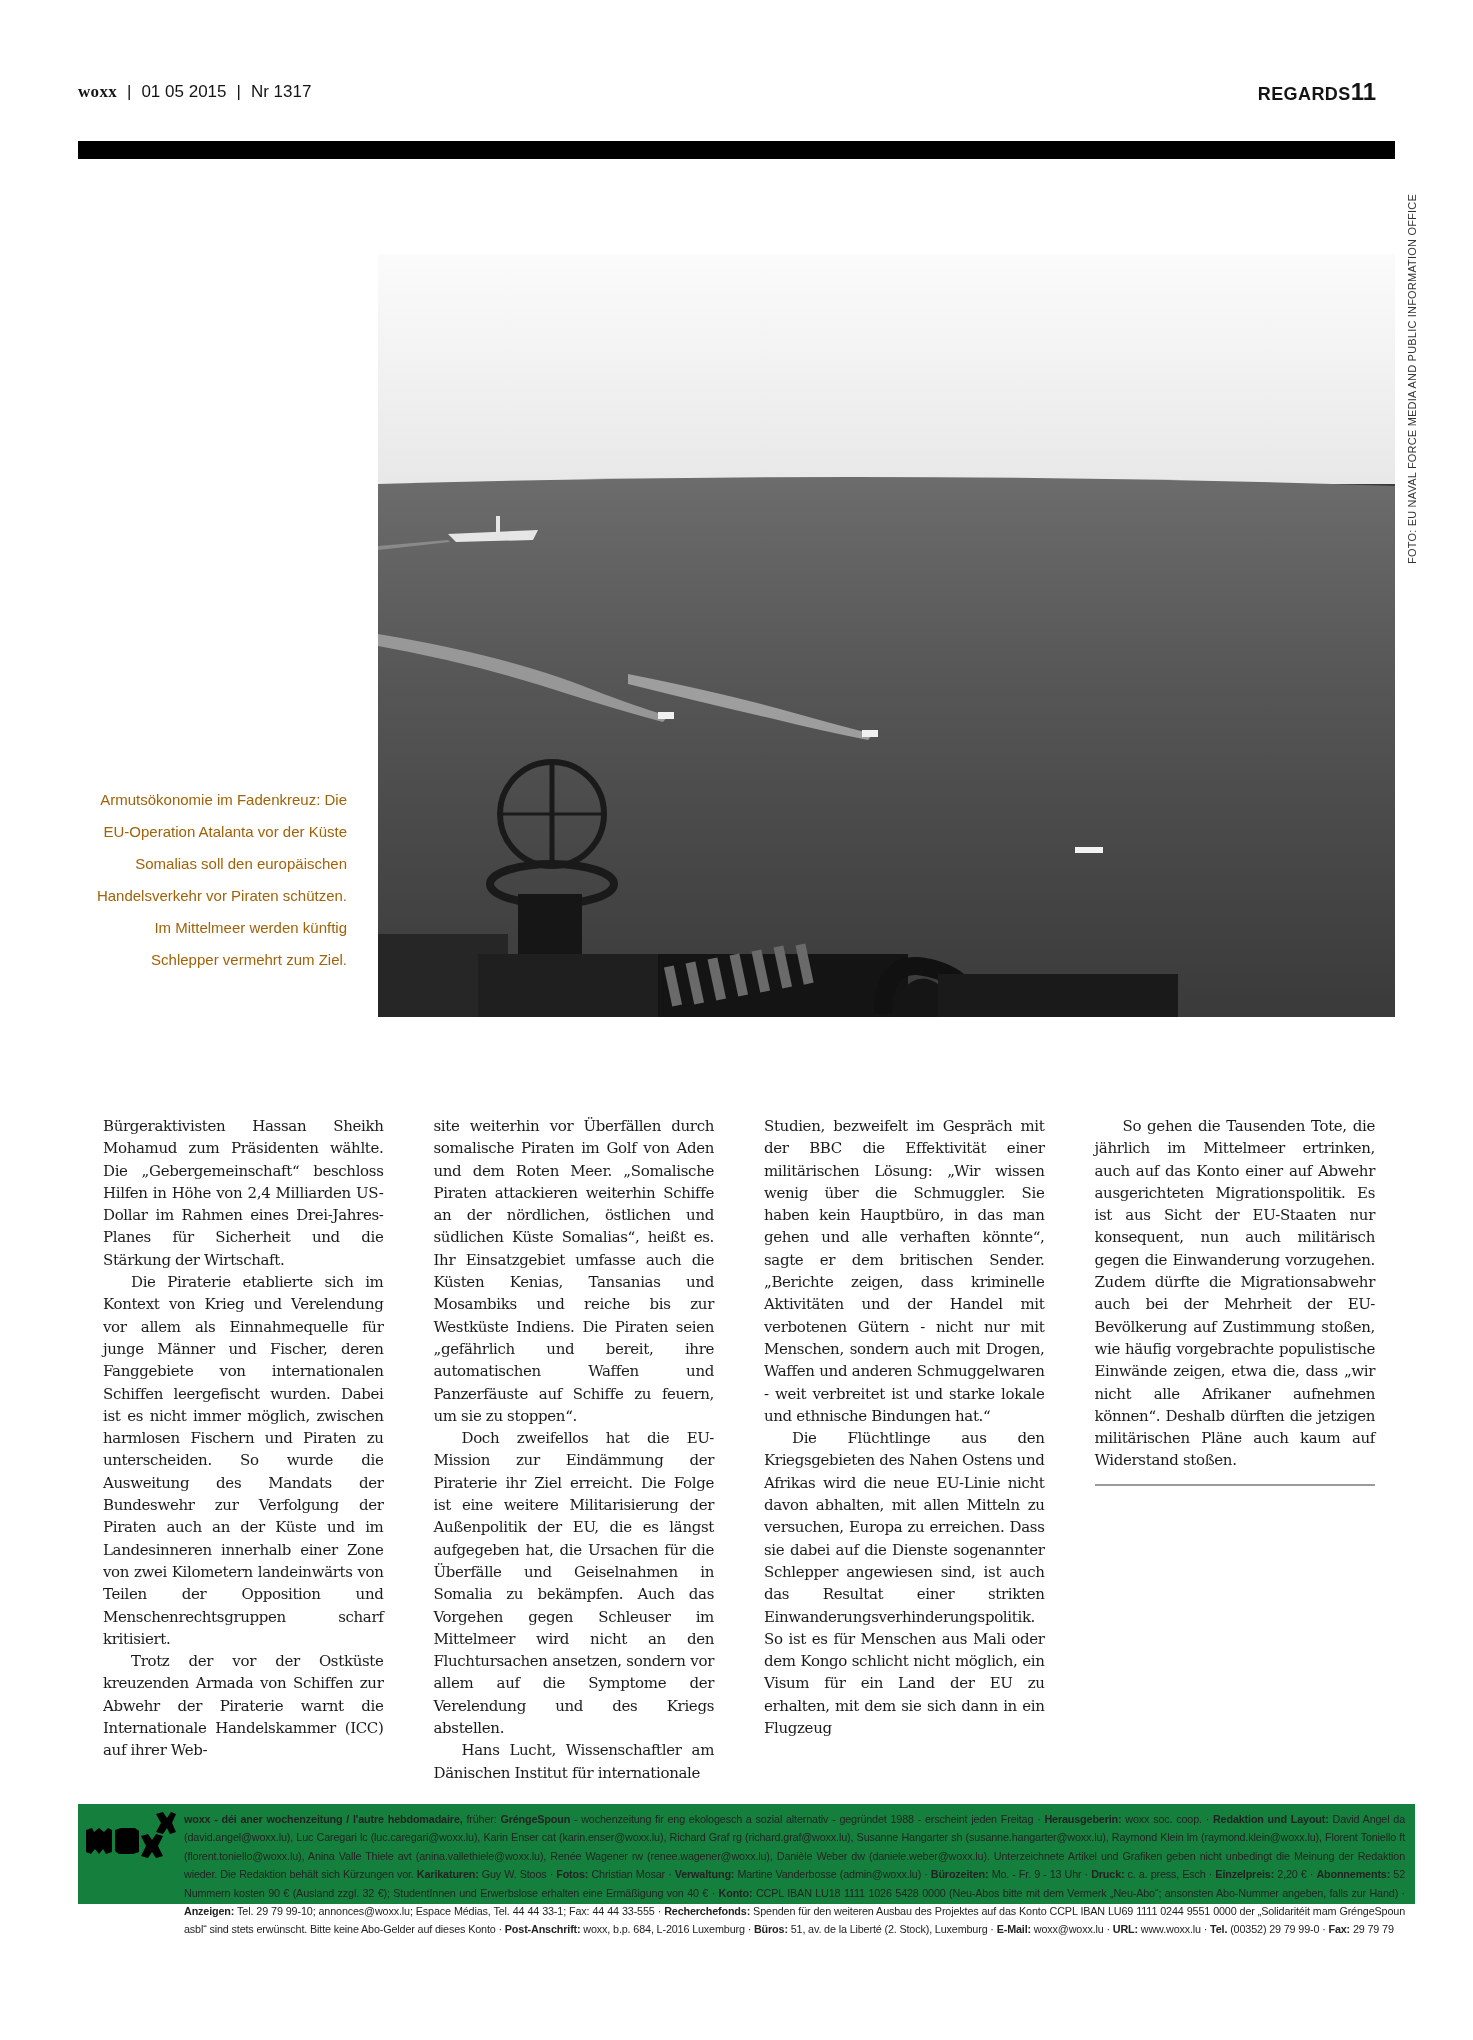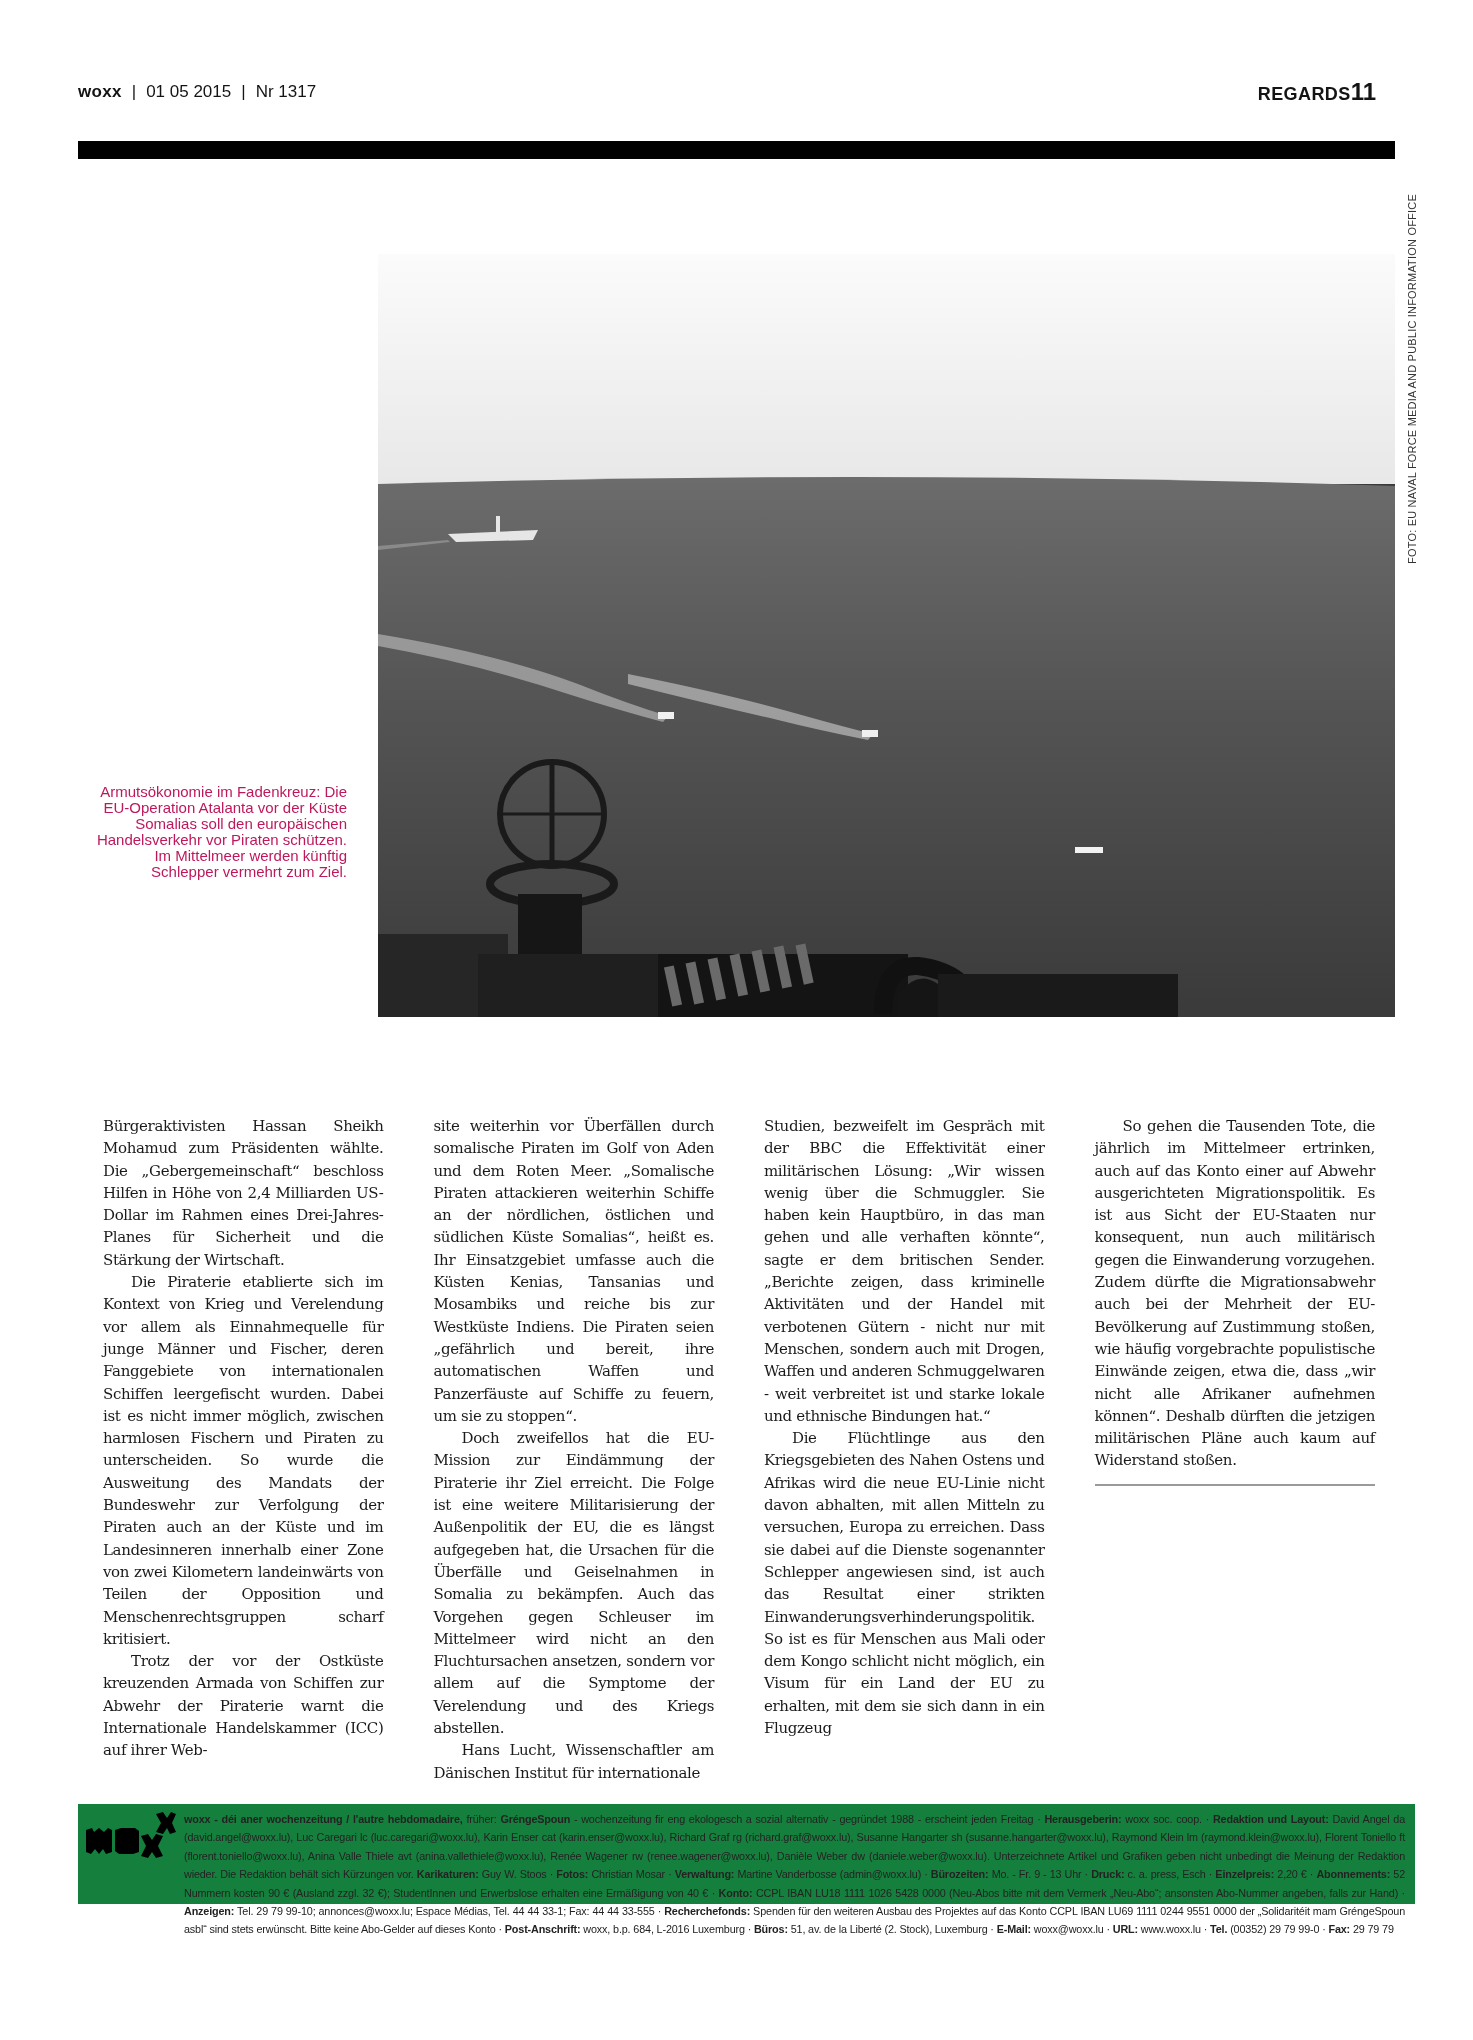--- a/index.html
+++ b/index.html
@@ -1,30 +1,30 @@
 <!DOCTYPE html>
 <html><head>
 <meta charset="utf-8">
 <style>
   html, body { margin: 0; padding: 0; background: #ffffff; }
   body { width: 1473px; height: 2040px; position: relative; overflow: hidden; color: #141414; }
   .header-left { position: absolute; left: 78px; top: 82px; font-family: "Liberation Sans", sans-serif; font-size: 17px; white-space: nowrap; }
-  .header-left .brand { font-weight: bold; font-size: 17px; letter-spacing: 0.3px; }
+  .header-left .brand { font-weight: bold; font-size: 17px; letter-spacing: 0.3px; font-family: Liberation Serif, serif; }
   .header-left .sep { margin: 0 10px; }
   .header-right { position: absolute; right: 97px; top: 78px; font-family: "Liberation Sans", sans-serif; font-weight: bold; white-space: nowrap; display: flex; align-items: baseline; }
   .header-right .section { font-size: 18px; letter-spacing: 0.4px; }
   .header-right .page-num { font-size: 24px; }
   .top-rule { position: absolute; left: 78px; top: 141px; width: 1317px; height: 18px; background: #000; }
 
   .photo { position: absolute; left: 378px; top: 254px; width: 1017px; height: 763px; overflow: hidden; background: #3b3b3b; }
   .photo svg { display: block; width: 100%; height: 100%; }
   .credit { position: absolute; left: 1404px; top: 254px; width: 20px; height: 310px; }
   .credit span { position: absolute; left: 0; top: 0; transform-origin: 0 0; transform: translate(2px, 310px) rotate(-90deg); white-space: nowrap; font-family: "Liberation Sans", sans-serif; font-size: 11px; color: #333; letter-spacing: 0.2px; }
 
-  .caption { position: absolute; left: 95px; top: 784px; width: 252px; text-align: right; font-family: "Liberation Sans", sans-serif; font-size: 15px; line-height: 16px; color: #be185d; }
+  .caption { position: absolute; left: 95px; top: 784px; width: 252px; text-align: right; font-family: "Liberation Sans", sans-serif; font-size: 15px; line-height: 32px; color: #a16207; }
 
   .columns { position: absolute; left: 78px; top: 1115px; width: 1297px; display: flex; gap: 25px; }
   .col { width: 306px; font-family: "DejaVu Serif", serif; font-size: 15px; line-height: 22.3px; text-align: justify; hyphens: manual; color: #1a1a1a; letter-spacing: -0.35px; margin-left: 25px; }
   .col p { margin: 0; text-indent: 0; }
   .col p.indent { text-indent: 28px; }
   .bio-rule { border-top: 2px solid #9a9a9a; margin-top: 12px; }
   .bio { margin-top: 8px; font-family: "Liberation Sans", sans-serif; font-size: 13.5px; line-height: 21px; text-align: left; letter-spacing: 0; }
 
   .imprint { position: absolute; left: 78px; top: 1804px; width: 1317px; height: 86px; padding: 6px 10px 8px 10px; box-sizing: content-box; background: #15803d; }
   .imprint-logo { position: absolute; left: 8px; top: 8px; width: 90px; height: 46px; }

